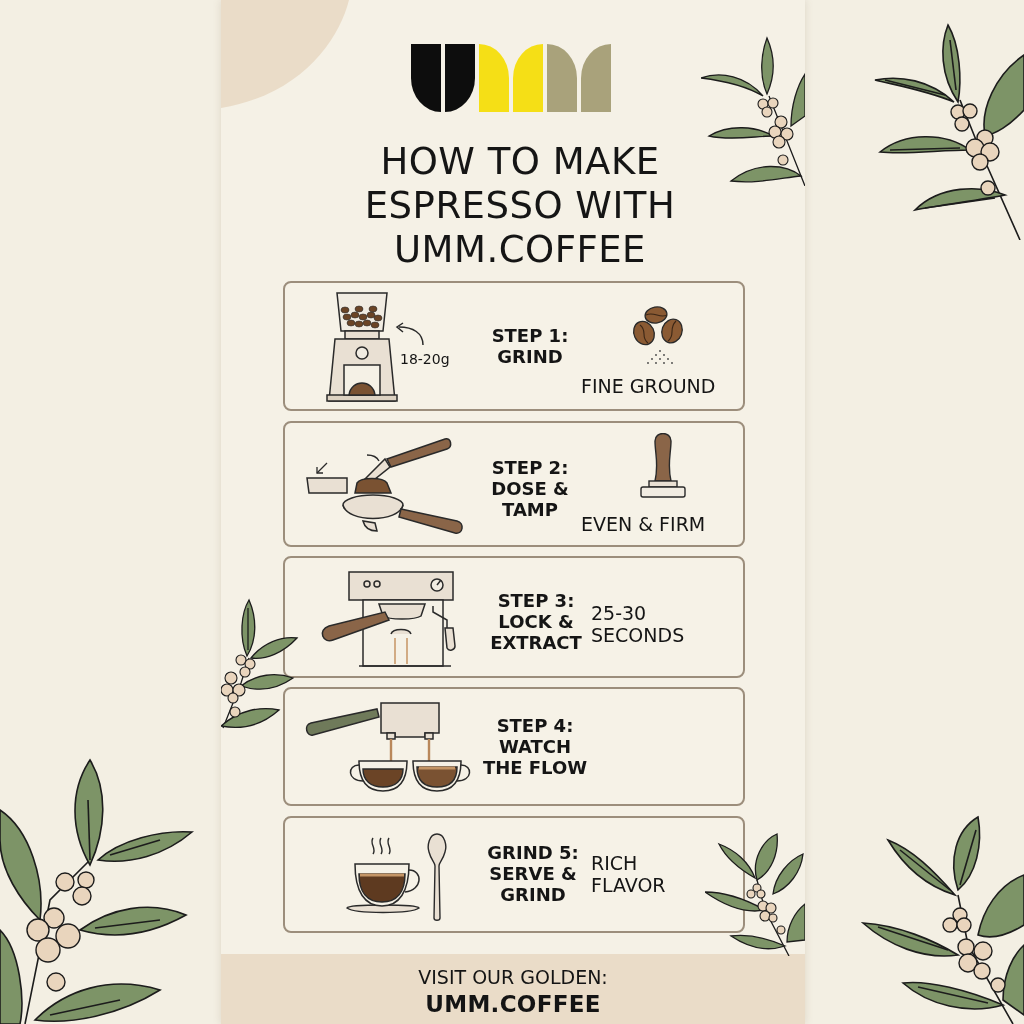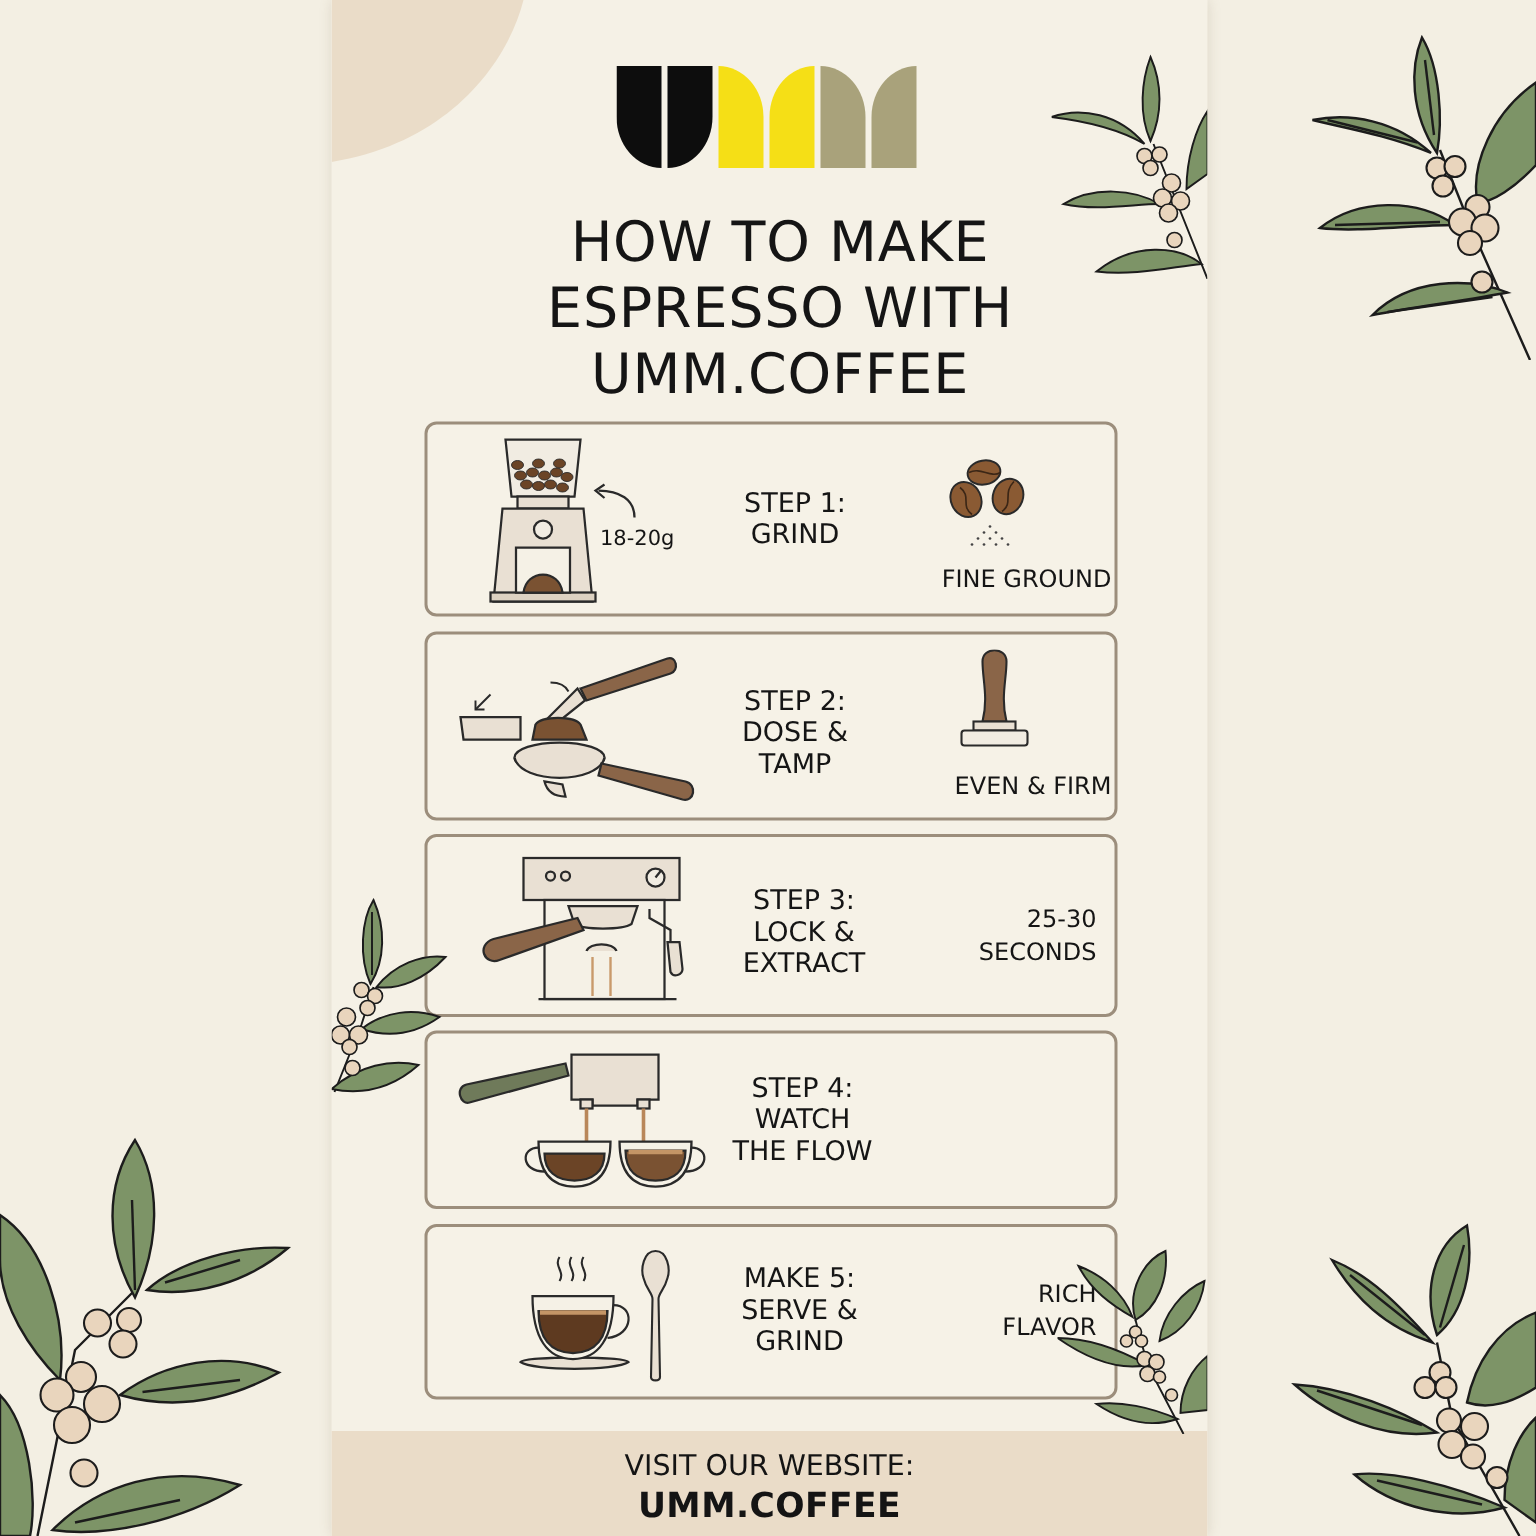--- a/index.html
+++ b/index.html
@@ -34,26 +34,26 @@
   }
   .card {
     position: absolute; left: 62px; width: 462px;
     border: 2px solid #9c8e7c;
     border-radius: 8px;
     background: #f6f2e7;
   }
   .card .illus { position: absolute; left: 0; top: 0; }
   .step-label {
     position: absolute; text-align: center;
-    font-size: 18px; line-height: 21px; font-weight: normal;
+    font-size: 18px; line-height: 21px; font-weight: bold;
     color: #151515;
   }
   .step-note {
-    position: absolute; text-align: right;
-    font-size: 16px; line-height: 22px; font-weight: normal;
+    position: absolute; text-align: left;
+    font-size: 19px; line-height: 22px; font-weight: normal;
     color: #151515;
   }
   .amount {
     position: absolute; font-size: 14px; color: #151515;
   }
   .footer {
     position: absolute; left: 0; top: 954px; width: 584px; height: 70px;
     background: #eadcc8;
     text-align: center;
   }
@@ -345,21 +345,21 @@
         <path d="M70 46 H124 C124 74 114 88 97 88 C80 88 70 74 70 46 Z" fill="#f5f1e6"></path>
         <path d="M74 56 H120 C120 74 112 84 97 84 C82 84 74 74 74 56 Z" fill="#5e3a20"></path>
         <path d="M124 52 C138 52 138 72 120 74" fill="none"></path>
       </g>
       <path d="M75 57 H119" stroke="#c49566" stroke-width="3"></path>
     </svg>
     <svg class="illus" style="left:140px;top:14px" width="24" height="90" viewBox="0 0 24 90">
       <path d="M12 2 C4 2 2 14 4 20 C6 28 10 30 10 34 L9 86 C9 89 15 89 15 86 L14 34 C14 30 18 28 20 20 C22 14 20 2 12 2 Z" fill="#e9e0d3" stroke="#2a2a2a" stroke-width="1.4"></path>
     </svg>
     <div class="step-label" style="left:190px;top:24px;width:116px;">
-      <div>MAKE 5:</div>
+      <div>GRIND 5:</div>
       <div>SERVE &amp;</div>
       <div>GRIND</div>
     </div>
     <div class="step-note" style="left:306px;top:34px;width:140px;">
       <div>RICH</div>
       <div>FLAVOR</div>
     </div>
   </div>
 
   <svg class="sprig" style="left:480px;top:36px" width="104" height="150" viewBox="0 0 104 150">
@@ -399,16 +399,16 @@
         <circle cx="56" cy="64" r="4"></circle>
       <circle cx="58" cy="76" r="5"></circle>
         <circle cx="66" cy="78" r="5"></circle>
         <circle cx="60" cy="86" r="5"></circle>
         <circle cx="68" cy="88" r="4"></circle>
       <circle cx="76" cy="100" r="4"></circle>
     </g>
   </svg>
 
   <div class="footer">
-    <div class="visit">VISIT OUR WEBSITE:</div>
+    <div class="visit">VISIT OUR GOLDEN:</div>
     <div class="site">UMM.COFFEE</div>
   </div>
 </div>
 
 </body></html>

